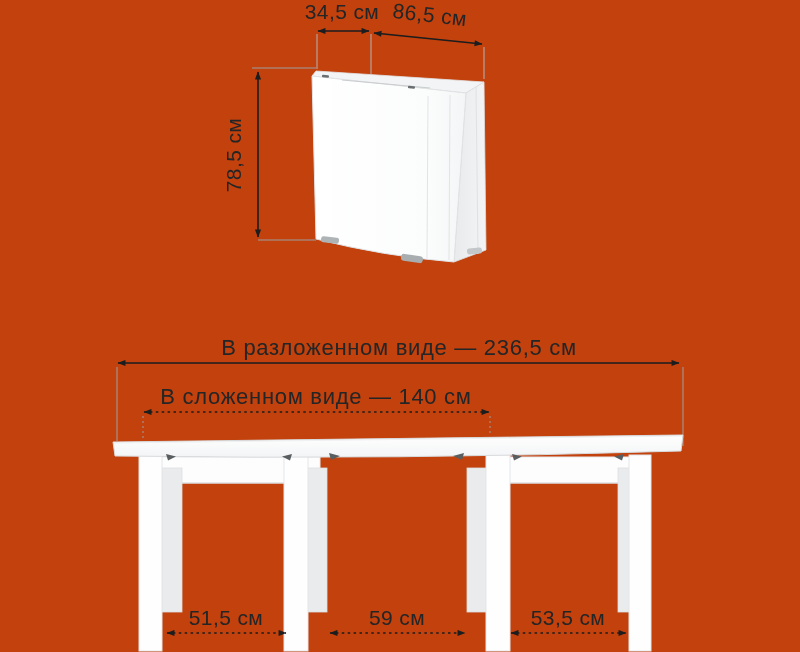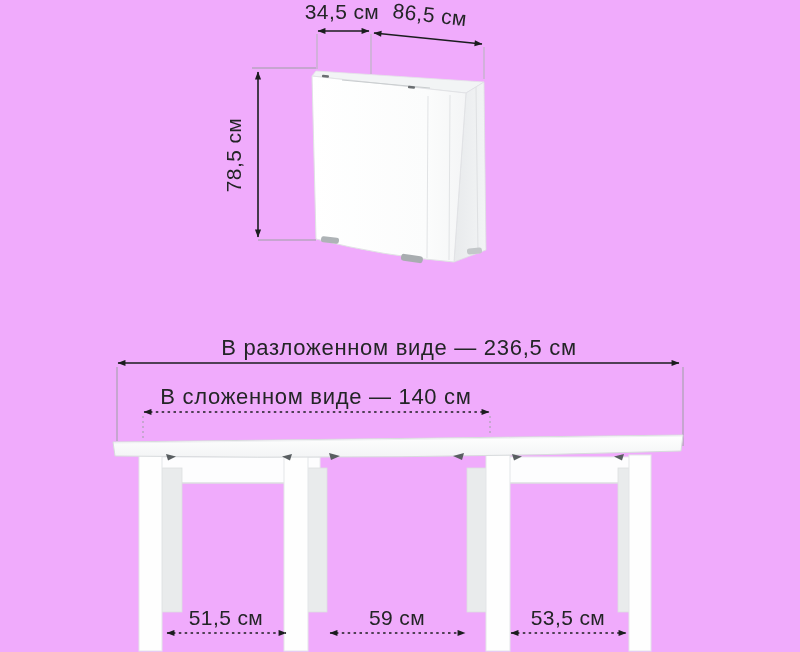--- a/index.html
+++ b/index.html
@@ -1,16 +1,16 @@
 <!DOCTYPE html>
 <html><head>
 <meta charset="utf-8">
 <style>
   html,body{margin:0;padding:0;background:#ffffff;}
-  .canvas{position:relative;width:800px;height:652px;background:#f0abfc;overflow:hidden;
+  .canvas{position:relative;width:800px;height:652px;background:#c2410c;overflow:hidden;
           font-family:"Liberation Sans",sans-serif;text-decoration:underline;}
   svg{display:block;}
   .lbl{font-family:"Liberation Sans",sans-serif;font-size:21px;letter-spacing:.4px;
        fill:#232526;text-anchor:middle;}
   .lbl-lg{font-size:22px;letter-spacing:.7px;}
   .dim{stroke:#1b1d1e;stroke-width:1.6;fill:none;}
   .dim-dash{stroke-dasharray:2.5 3.4;}
   .ext{stroke:#b3b6b9;stroke-width:1;fill:none;}
   .ext-dark{stroke:#9ca0a3;stroke-width:1;fill:none;}
   .ext-dash{stroke-dasharray:2 3;}

